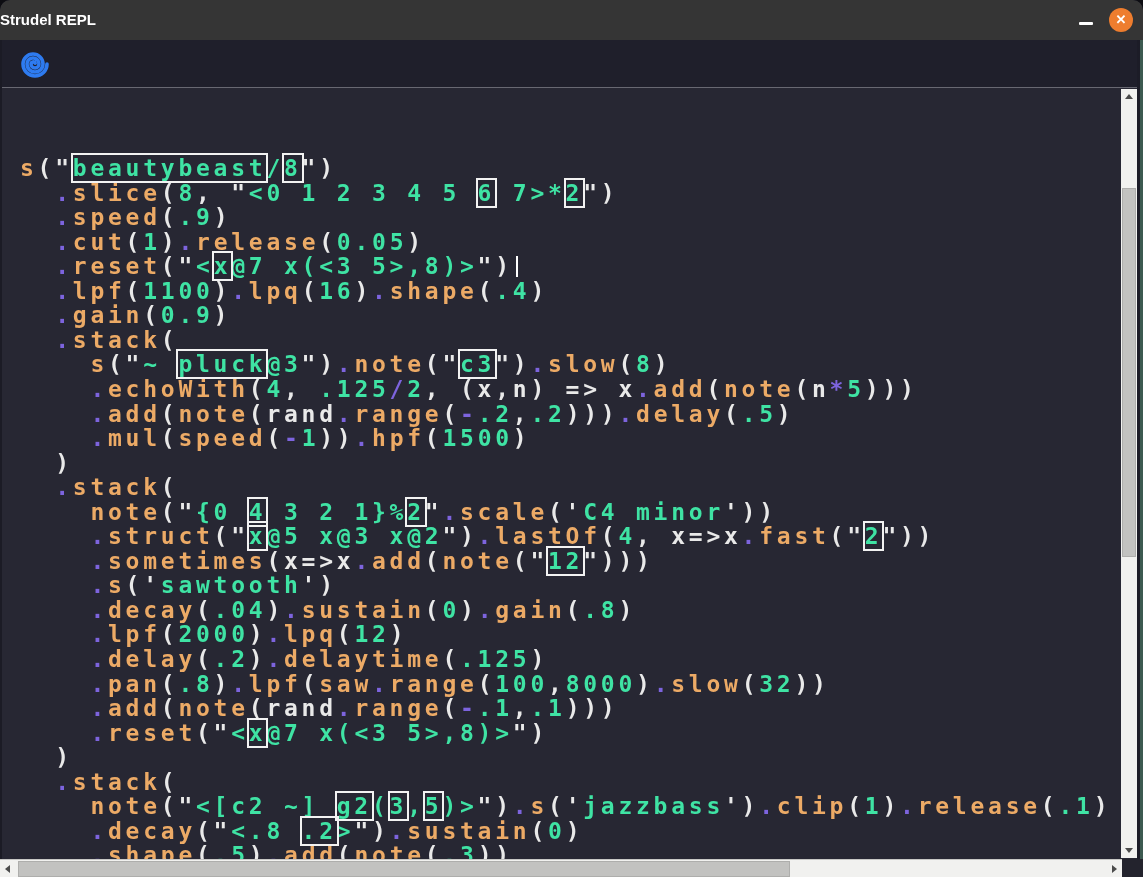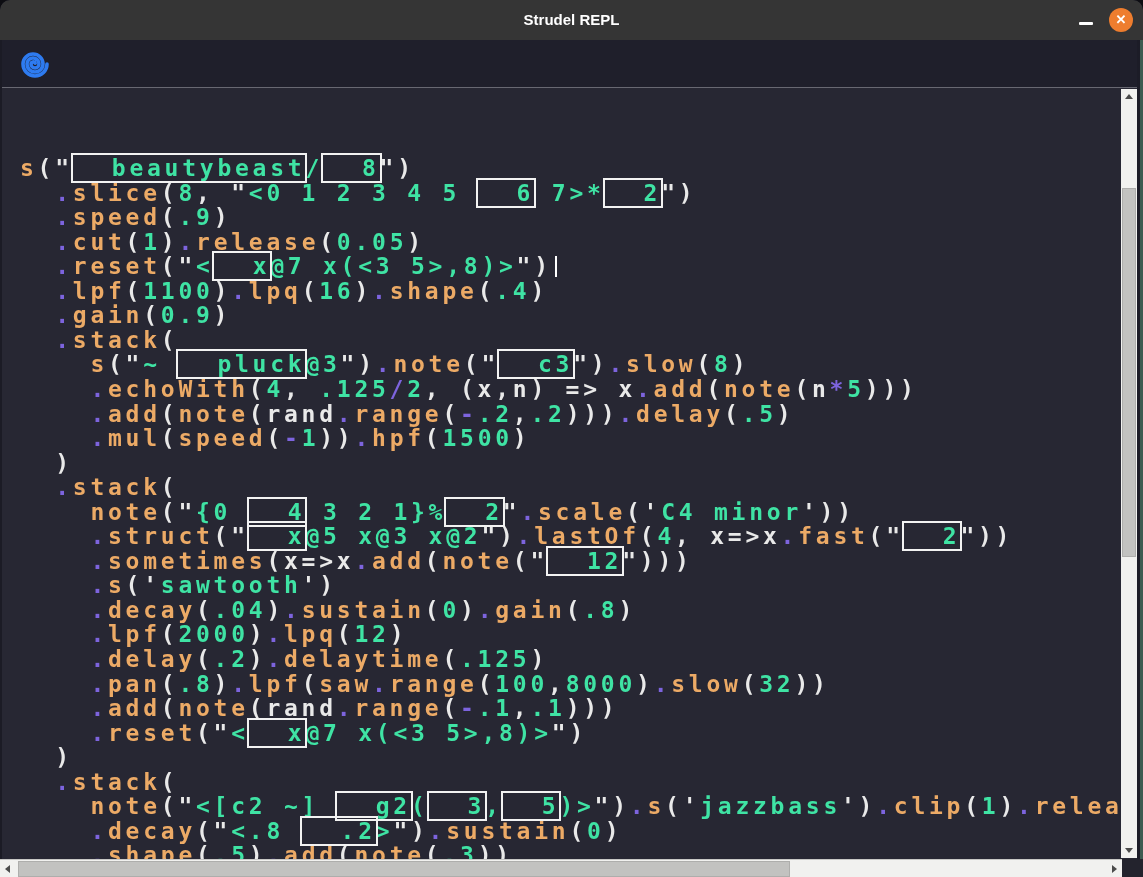--- a/index.html
+++ b/index.html
@@ -4,21 +4,21 @@
 <style>
   html,body{margin:0;padding:0;background:#0d0d12;}
   *{box-sizing:border-box;}
   .window{position:relative;width:1143px;height:877px;overflow:hidden;
     border-radius:10px 10px 0 0;background:var(--codebg,#272733);
     font-family:"Liberation Sans",sans-serif;}
   
   .titlebar{position:absolute;left:0;top:0;width:1143px;height:40px;
     background:var(--titlebar,#353535);border-radius:10px 10px 0 0;}
   .titlebar .title{position:absolute;left:0;right:0;top:0;height:40px;
-    line-height:40px;text-align:center;color:#ffffff;font-weight:bold;font-size:15px;}
+    line-height:40px;text-align:left;color:#ffffff;font-weight:bold;font-size:15px;}
   .btn-min{position:absolute;left:1072px;top:8px;width:26px;height:26px;cursor:pointer;}
   .btn-min .dash{position:absolute;left:7px;top:14px;width:14px;height:3px;
     background:#ffffff;border-radius:1px;}
   .btn-close{position:absolute;left:1109px;top:8px;width:24px;height:24px;
     border-radius:50%;background:var(--closebg,#ee7d2e);cursor:pointer;}
   .btn-close .x{position:absolute;left:0;top:0;width:24px;height:24px;line-height:23px;
     text-align:center;color:#ffffff;font-weight:bold;font-size:13px;}
   
   .header{position:absolute;left:0;top:40px;width:1143px;height:48px;
     background:var(--headerbg,#1f1f2b);border-bottom:1px solid #686872;}
@@ -26,21 +26,21 @@
   
   .code{position:absolute;left:0;top:89px;width:1118px;height:770px;
     background:var(--codebg,#272733);padding:18px 0 0 20px;overflow:hidden;
     font-family:"DejaVu Sans Mono",monospace;font-weight:bold;
     font-size:23px;line-height:24.55px;letter-spacing:3.75px;white-space:pre;}
   .cl{height:24.55px;}
   .tk-o{color:var(--orange,#ecaa66);}
   .tk-t,.tk-tb{color:var(--teal,#3fe3a4);}
   .tk-w{color:var(--white,#e9e9e9);}
   .tk-v{color:var(--violet,#7d64de);}
-  .boxed{outline:2px solid var(--box,#f2f2f2);outline-offset:0px;padding-left:39px;}
+  .boxed{outline:2px solid var(--box,#f2f2f2);outline-offset:0px;}
   .cursor{display:inline-block;width:2px;height:21px;background:#ffffff;
     vertical-align:-3px;margin-left:3px;}
   
   .edge-left{position:absolute;left:0;top:40px;width:2px;height:837px;background:#1b1b25;}
   .edge-gap{position:absolute;left:1137px;top:40px;width:3px;height:837px;background:#1c1c27;}
   .edge-teal{position:absolute;left:1140px;top:40px;width:3px;height:837px;
     background:var(--edge,#3c5a50);}
   
   .vscroll{position:absolute;left:1121px;top:89px;width:16px;height:769px;
     background:var(--track,#f1f1ef);}

